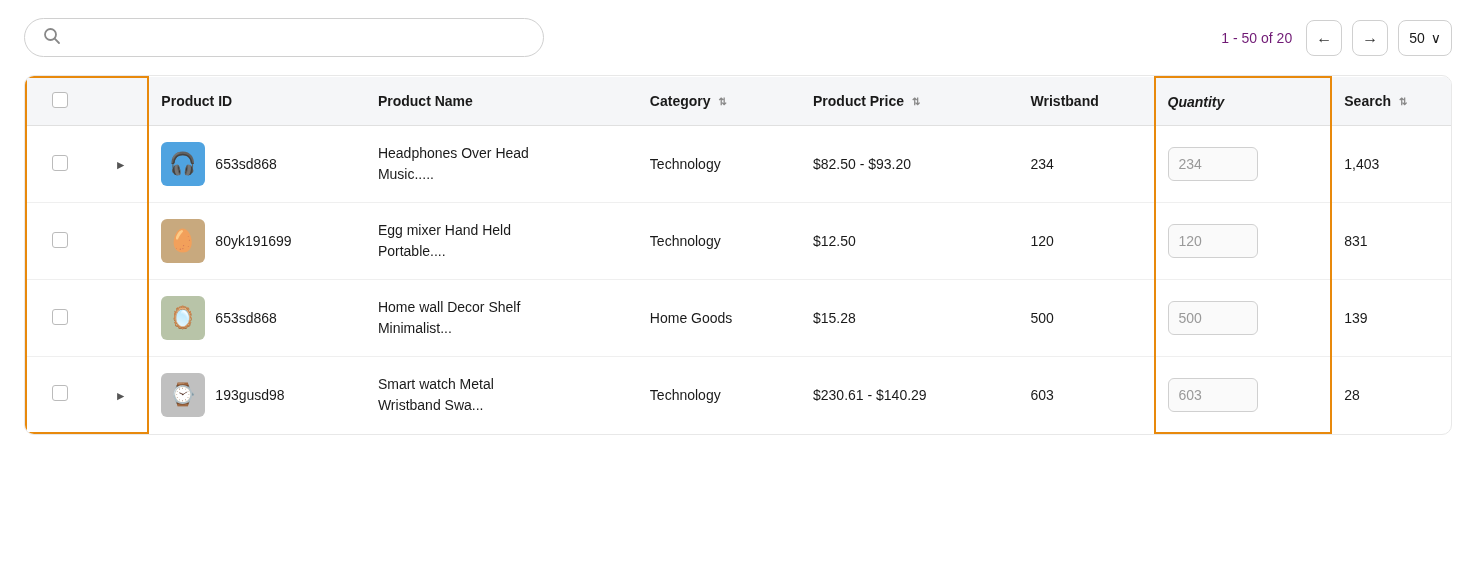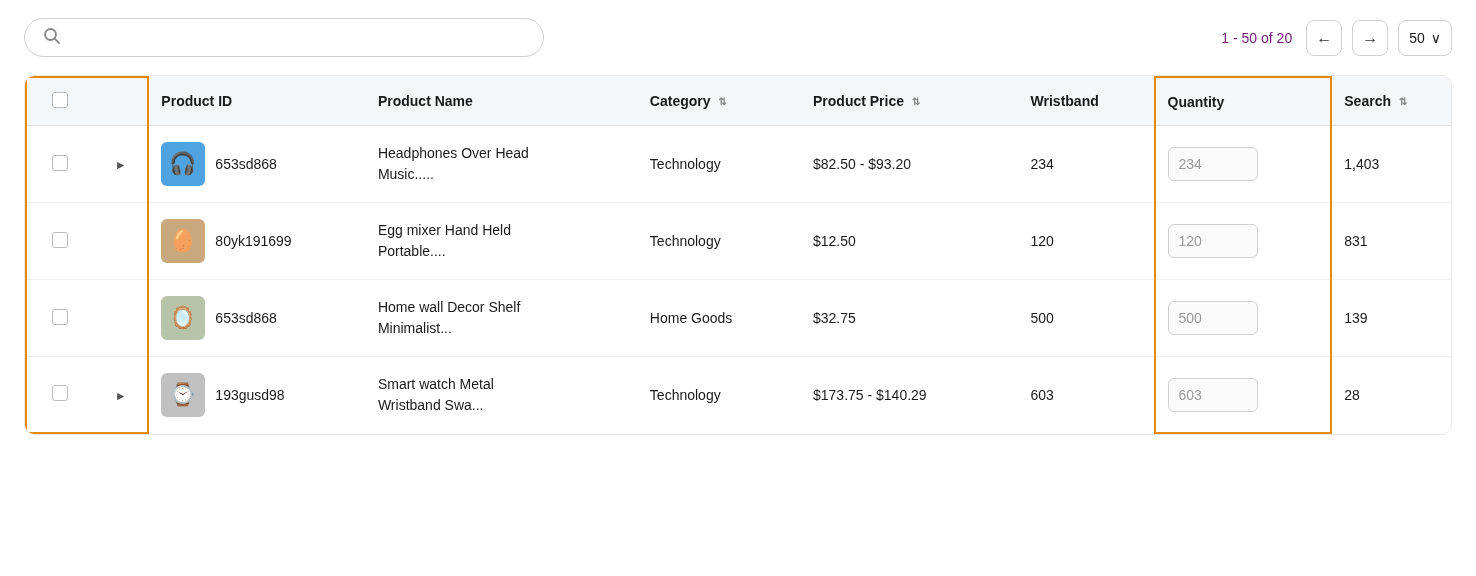--- a/index.html
+++ b/index.html
@@ -168,20 +168,21 @@
       color: #999;
       background: #fafafa;
       text-align: left;
       outline: none;
     }
     
     .th-orange {
       border-left: 2.5px solid #e8890c !important;
       border-right: 2.5px solid #e8890c !important;
       border-top: 2.5px solid #e8890c !important;
+      font-style: italic;
     }
     .td-orange {
       border-left: 2.5px solid #e8890c !important;
       border-right: 2.5px solid #e8890c !important;
     }
     .td-orange-last {
       border-left: 2.5px solid #e8890c !important;
       border-right: 2.5px solid #e8890c !important;
       border-bottom: 2.5px solid #e8890c !important;
     }
@@ -327,21 +328,21 @@
       
     </td>
     <td class="col-product-id">
       <div class="product-cell">
         <div class="img-icon" style="background:#b8c4a8;">🪞</div>
         <span style="margin-left:10px;">653sd868</span>
       </div>
     </td>
     <td class="col-product-name" style="line-height:1.5;">Home wall Decor Shelf<br>Minimalist...</td>
     <td class="col-category">Home Goods</td>
-    <td class="col-price">$32.75</td>
+    <td class="col-price">$15.28</td>
     <td class="col-inventory">500</td>
     <td class="col-quantity td-orange">
       <input class="qty-input" type="text" value="500" style="">
     </td>
     <td class="col-sales">139</td>
   </tr>
           <tr>
     <td class="col-checkbox td-orange-group-left-last" style="text-align:center;">
       <span class="cb"></span>
     </td>
@@ -349,21 +350,21 @@
       <span class="expand-arrow">►</span>
     </td>
     <td class="col-product-id">
       <div class="product-cell">
         <div class="img-icon" style="background:#c0c0c0;">⌚</div>
         <span style="margin-left:10px;">193gusd98</span>
       </div>
     </td>
     <td class="col-product-name" style="line-height:1.5;">Smart watch Metal<br>Wristband Swa...</td>
     <td class="col-category">Technology</td>
-    <td class="col-price">$173.75 - $140.29</td>
+    <td class="col-price">$230.61 - $140.29</td>
     <td class="col-inventory">603</td>
     <td class="col-quantity td-orange-last">
       <input class="qty-input" type="text" value="603" style="">
     </td>
     <td class="col-sales">28</td>
   </tr>
         </tbody>
     </table>
   </div>
 </div>

